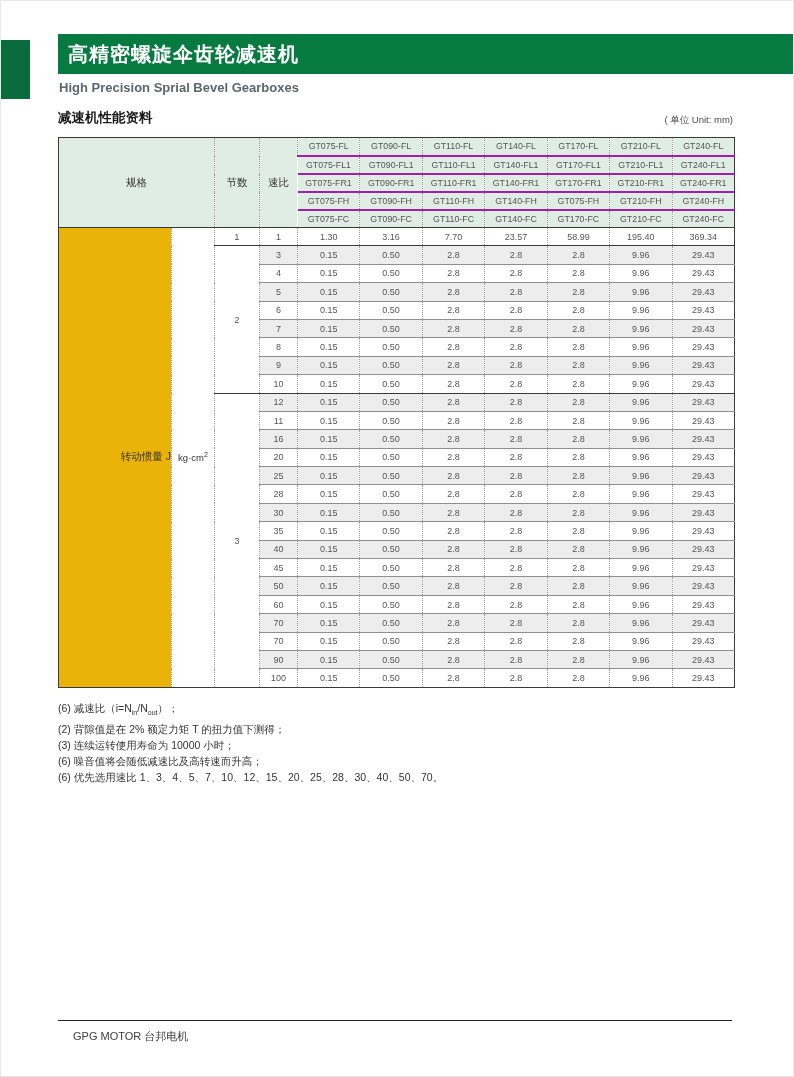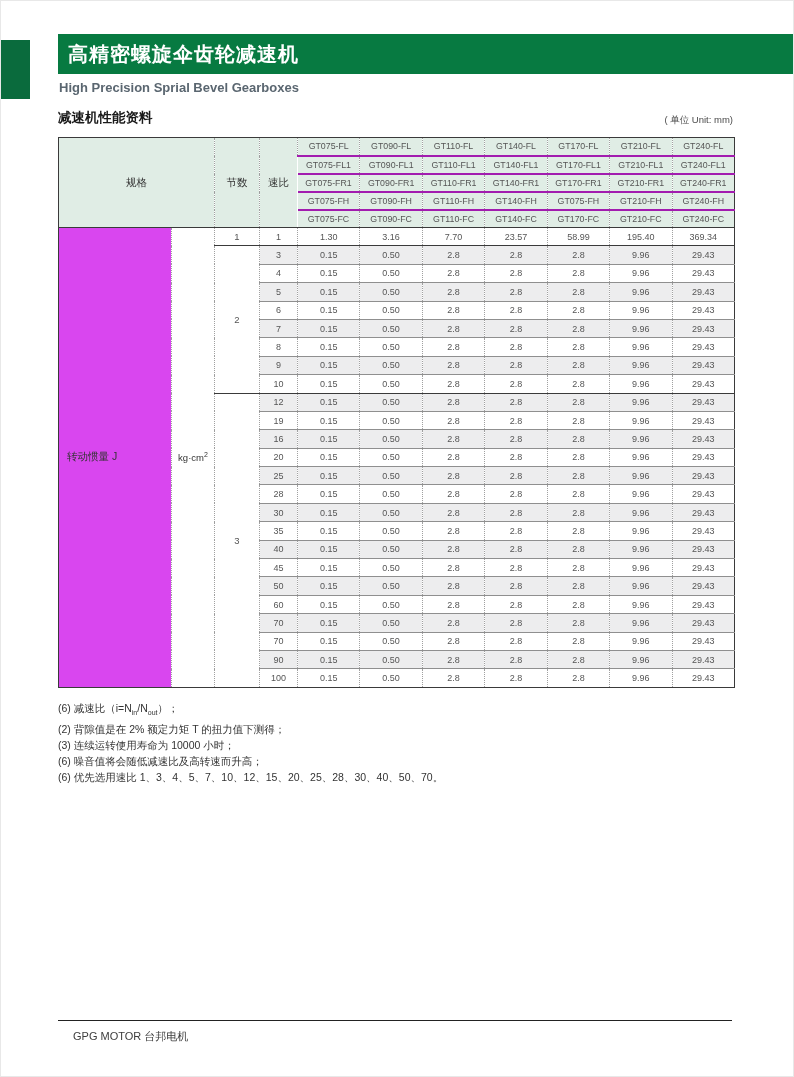--- a/index.html
+++ b/index.html
@@ -47,22 +47,22 @@
     border-left:1px dotted #a0a0a0; text-align:center; vertical-align:middle;
     font-weight:normal; overflow:hidden; white-space:nowrap;
   }
   th:first-child, td.row-label { border-left:none; }
   thead th { background:#e0ede5; color:#555; font-size:8.8px; border-top:2px solid #a21caf; }
   thead tr:first-child th { border-top:none; }
   thead th.corner { font-size:10.5px; color:#333; }
   thead { border-bottom:1.6px solid #3a3a3a; }
   tbody td { font-size:9px; color:#555; border-top:1px solid #8f8f8f; }
   tbody td.row-label {
-    text-align:left; padding-left:8px; font-size:10.5px; color:#333;
-    background:#d946ef; border-top:none;
+    text-align:right; padding-left:8px; font-size:10.5px; color:#333;
+    background:#eab308; border-top:none;
   }
   tbody td.row-unit { font-size:9.5px; color:#333; background:#fff; border-top:none; }
   tbody td.stage-cell { font-size:9.5px; border-top:none; background:#fff; }
   tbody tr:first-child td { border-top:none; }
   tbody td.alt { background:#ededee; }
   tbody td.gstart { border-top:1.6px solid #3a3a3a !important; }
   sup.u { font-size:7px; vertical-align:super; }
   .footnotes {
     position:absolute; left:57px; top:699px; font-size:10.5px; color:#333;
     line-height:16px;
@@ -256,21 +256,21 @@
           <td class="ratio-cell alt gstart">12</td>
           <td class="value-cell alt gstart">0.15</td>
           <td class="value-cell alt gstart">0.50</td>
           <td class="value-cell alt gstart">2.8</td>
           <td class="value-cell alt gstart">2.8</td>
           <td class="value-cell alt gstart">2.8</td>
           <td class="value-cell alt gstart">9.96</td>
           <td class="value-cell alt gstart">29.43</td>
         </tr>
         <tr>
-          <td class="ratio-cell">19</td>
+          <td class="ratio-cell">11</td>
           <td class="value-cell">0.15</td>
           <td class="value-cell">0.50</td>
           <td class="value-cell">2.8</td>
           <td class="value-cell">2.8</td>
           <td class="value-cell">2.8</td>
           <td class="value-cell">9.96</td>
           <td class="value-cell">29.43</td>
         </tr>
         <tr>
           <td class="ratio-cell alt">16</td>

